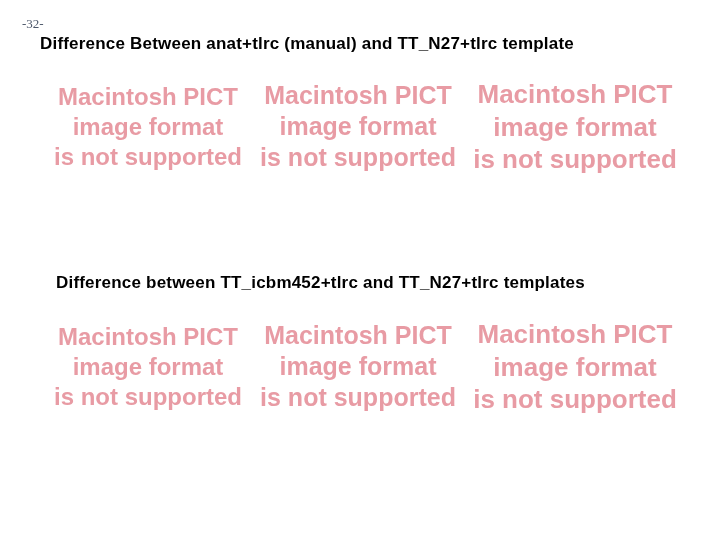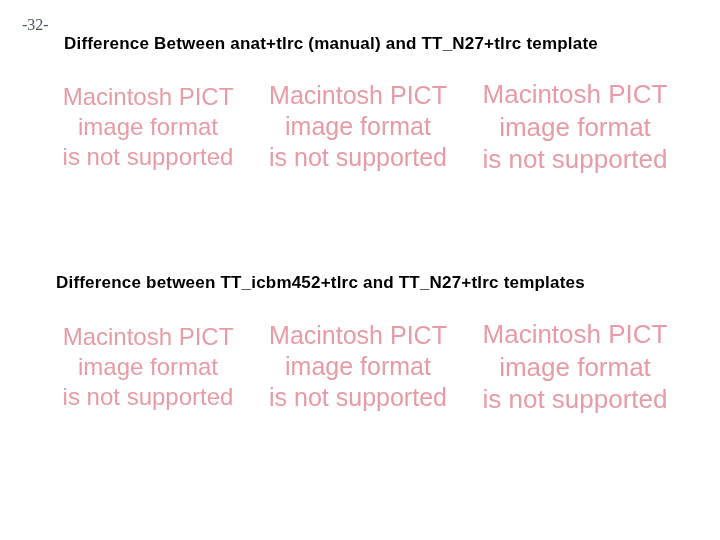--- a/index.html
+++ b/index.html
@@ -12,28 +12,28 @@
       height: 540px;
       background: #ffffff;
       font-family: Arial, Helvetica, sans-serif;
       position: relative;
       overflow: hidden;
     }
     .page-number {
       position: absolute;
       top: 16px;
       left: 22px;
-      font-size: 16px;
+      font-size: 13px;
       color: #4a5568;
       font-family: 'Times New Roman', serif;
     }
     .heading-1 {
       position: absolute;
       top: 34px;
-      left: 64px;
+      left: 40px;
       font-size: 17px;
       font-weight: bold;
       color: #000000;
       letter-spacing: 0.2px;
     }
     .heading-2 {
       position: absolute;
       top: 273px;
       left: 56px;
       font-size: 17px;
@@ -54,21 +54,21 @@
       left: 48px;
       display: flex;
       gap: 6px;
     }
     .pict-block {
       width: 205px;
       display: flex;
       flex-direction: column;
       justify-content: center;
       font-family: Tahoma, Arial, sans-serif;
-      font-weight: 400;
+      font-weight: 700;
       color: #e89ba4;
       text-align: center;
       line-height: 1.25;
       white-space: nowrap;
     }
     .pict-block.w1 {
       width: 200px;
       font-size: 24px;
     }
     .pict-block.w2 {

